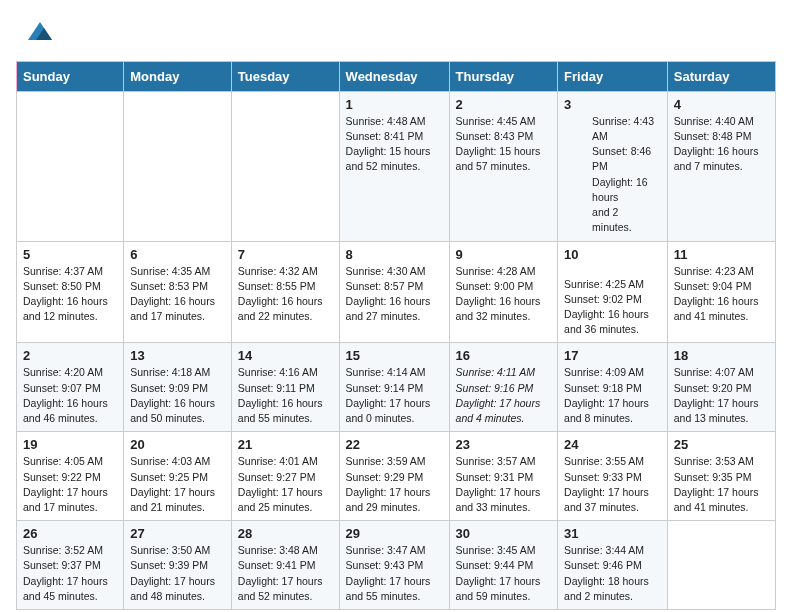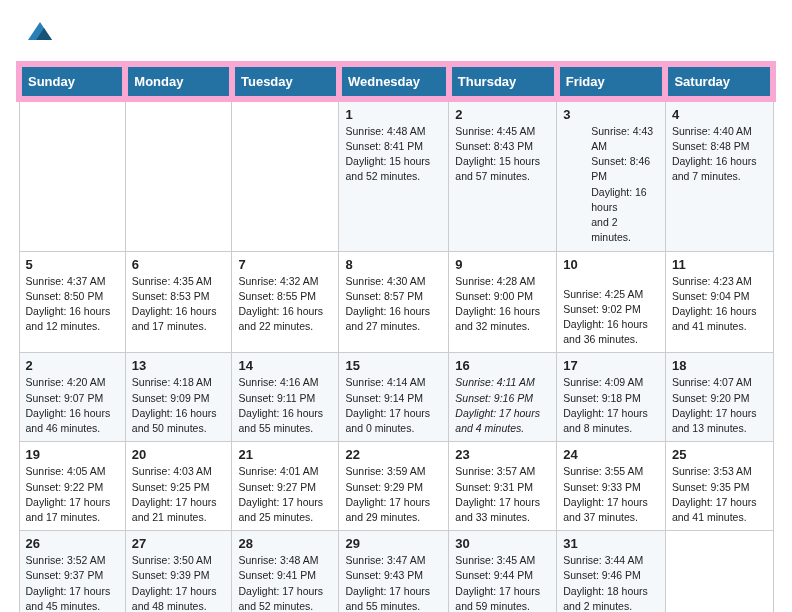--- a/index.html
+++ b/index.html
@@ -56,21 +56,21 @@
       width: 100%;
       border-collapse: collapse;
     }
     thead tr th {
       background-color: #2471a3;
       color: #fff;
       font-size: 13px;
       font-weight: bold;
       padding: 7px 6px;
       text-align: left;
-      border: 6px solid #f9a8d4;
+      border: 1px solid #f9a8d4;
     }
     tbody tr td {
       border: 1px solid #ccc;
       vertical-align: top;
       padding: 5px 6px;
       font-size: 11px;
       color: #222;
       height: 85px;
       width: 113px;
     }

